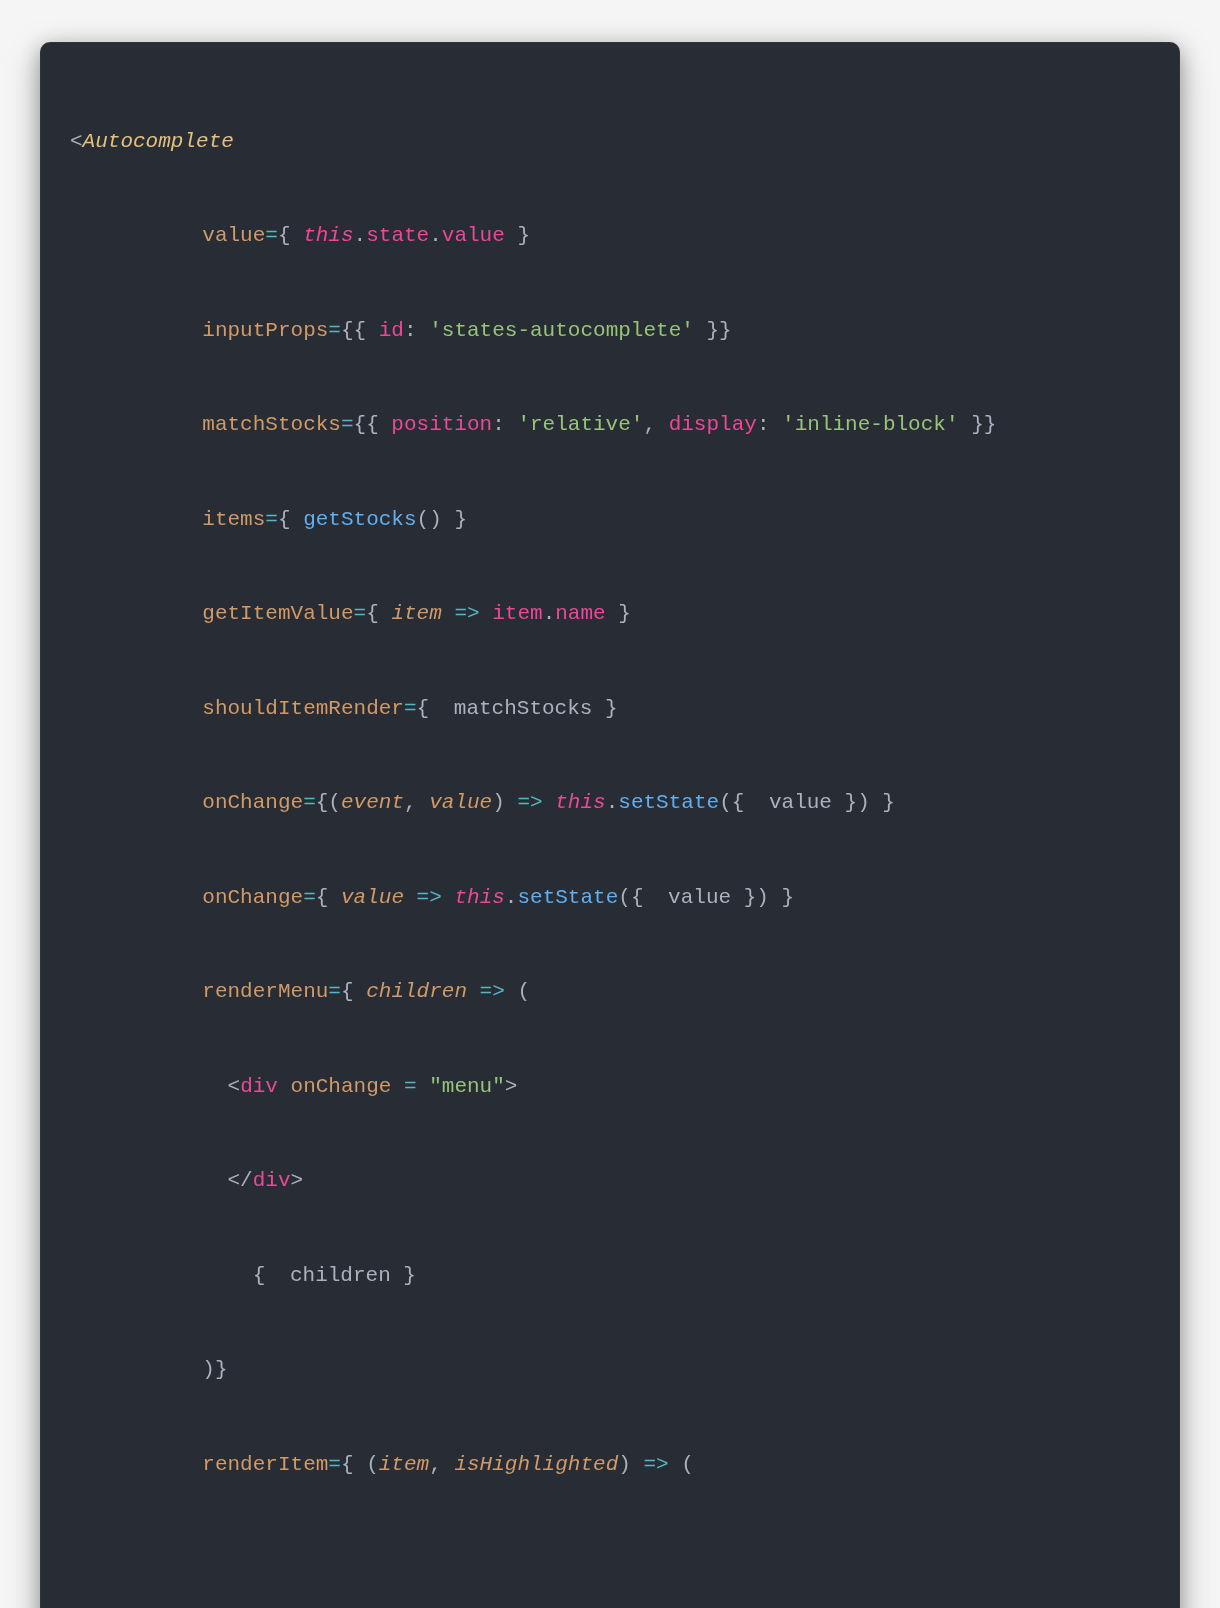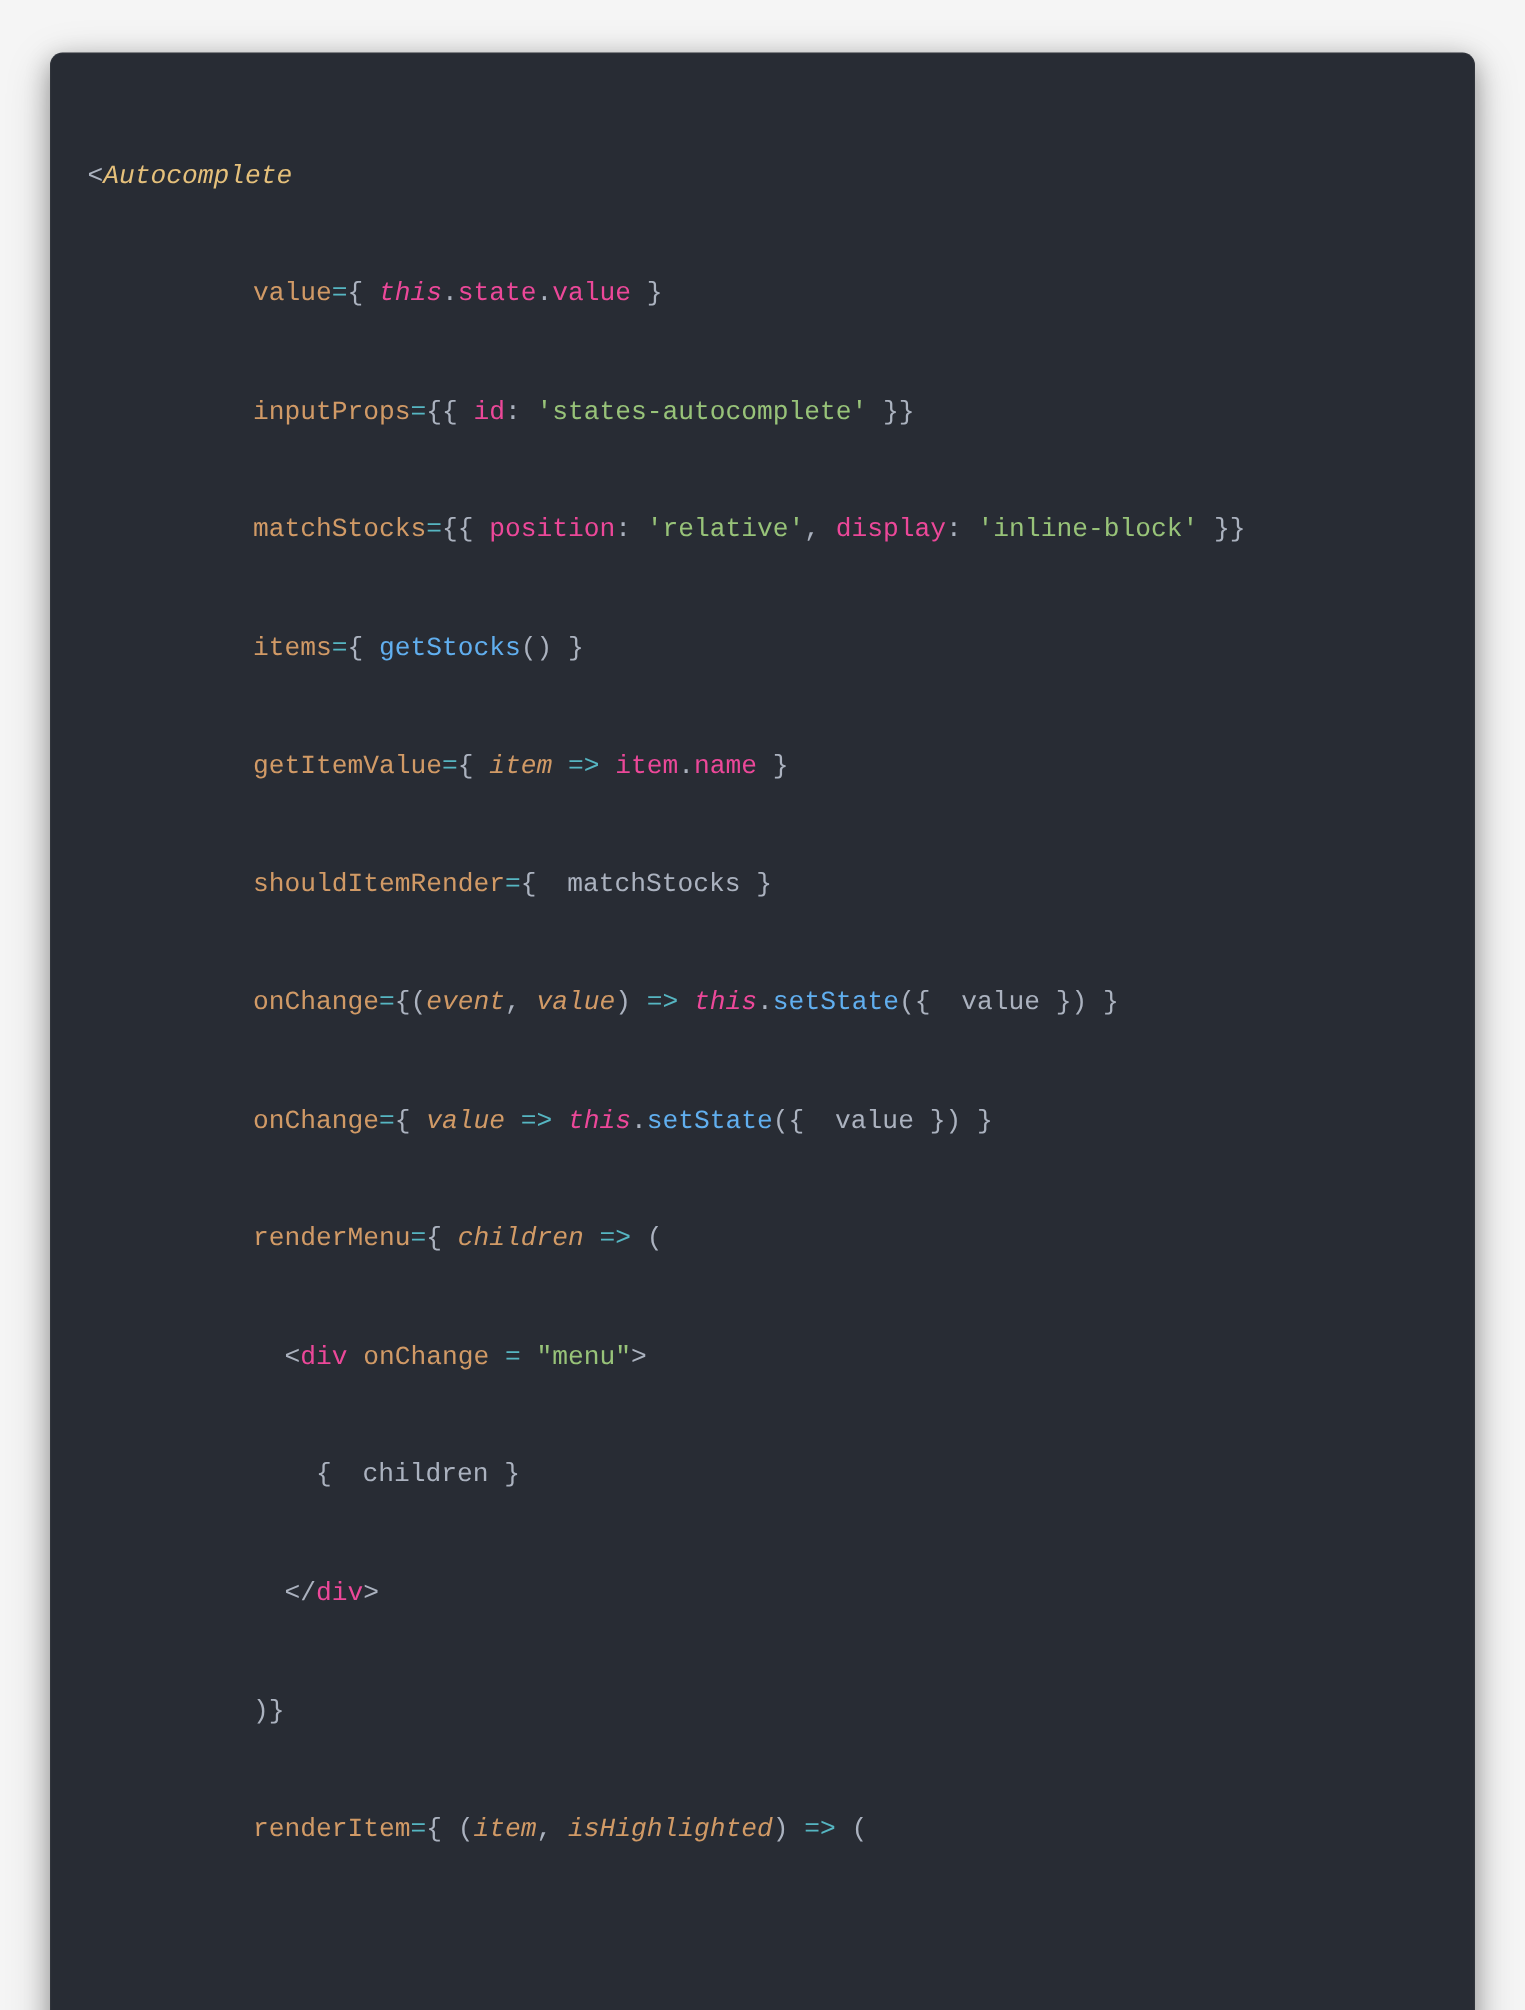--- a/index.html
+++ b/index.html
@@ -56,22 +56,22 @@
 <span class="line pad1"><span class="a">value</span><span class="c">=</span><span class="p">{ </span><span class="r it">this</span><span class="p">.</span><span class="r">state</span><span class="p">.</span><span class="r">value</span><span class="p"> }</span></span>
 <span class="line pad1"><span class="a">inputProps</span><span class="c">=</span><span class="p">{{ </span><span class="r">id</span><span class="p">: </span><span class="g">'states-autocomplete'</span><span class="p"> }}</span></span>
 <span class="line pad1"><span class="a">matchStocks</span><span class="c">=</span><span class="p">{{ </span><span class="r">position</span><span class="p">: </span><span class="g">'relative'</span><span class="p">, </span><span class="r">display</span><span class="p">: </span><span class="g">'inline-block'</span><span class="p"> }}</span></span>
 <span class="line pad1"><span class="a">items</span><span class="c">=</span><span class="p">{ </span><span class="b">getStocks</span><span class="p">() }</span></span>
 <span class="line pad1"><span class="a">getItemValue</span><span class="c">=</span><span class="p">{ </span><span class="a it">item</span><span class="p"> </span><span class="c">=&gt;</span><span class="p"> </span><span class="r">item</span><span class="p">.</span><span class="r">name</span><span class="p"> }</span></span>
 <span class="line pad1"><span class="a">shouldItemRender</span><span class="c">=</span><span class="p">{ </span><span class="w">matchStocks</span><span class="p"> }</span></span>
 <span class="line pad1"><span class="a">onChange</span><span class="c">=</span><span class="p">{(</span><span class="a it">event</span><span class="p">, </span><span class="a it">value</span><span class="p">) </span><span class="c">=&gt;</span><span class="p"> </span><span class="r it">this</span><span class="p">.</span><span class="b">setState</span><span class="p">({ </span><span class="w">value</span><span class="p"> }) }</span></span>
 <span class="line pad1"><span class="a">onChange</span><span class="c">=</span><span class="p">{ </span><span class="a it">value</span><span class="p"> </span><span class="c">=&gt;</span><span class="p"> </span><span class="r it">this</span><span class="p">.</span><span class="b">setState</span><span class="p">({ </span><span class="w">value</span><span class="p"> }) }</span></span>
 <span class="line pad1"><span class="a">renderMenu</span><span class="c">=</span><span class="p">{ </span><span class="a it">children</span><span class="p"> </span><span class="c">=&gt;</span><span class="p"> (</span></span>
 <span class="line pad2"><span class="p">&lt;</span><span class="r">div</span><span class="p"> </span><span class="a">onChange</span><span class="p"> </span><span class="c">=</span><span class="p"> </span><span class="g">"menu"</span><span class="p">&gt;</span></span>
+<span class="line pad2"><span class="p">&lt;/</span><span class="r">div</span><span class="p">&gt;</span></span>
 <span class="line pad3"><span class="p">{ </span><span class="w">children</span><span class="p"> }</span></span>
-<span class="line pad2"><span class="p">&lt;/</span><span class="r">div</span><span class="p">&gt;</span></span>
 <span class="line pad1"><span class="p">)}</span></span>
 <span class="line pad1"><span class="a">renderItem</span><span class="c">=</span><span class="p">{ (</span><span class="a it">item</span><span class="p">, </span><span class="a it">isHighlighted</span><span class="p">) </span><span class="c">=&gt;</span><span class="p"> (</span></span>
 
 
 
 
 
 
   </div>
 </div>

